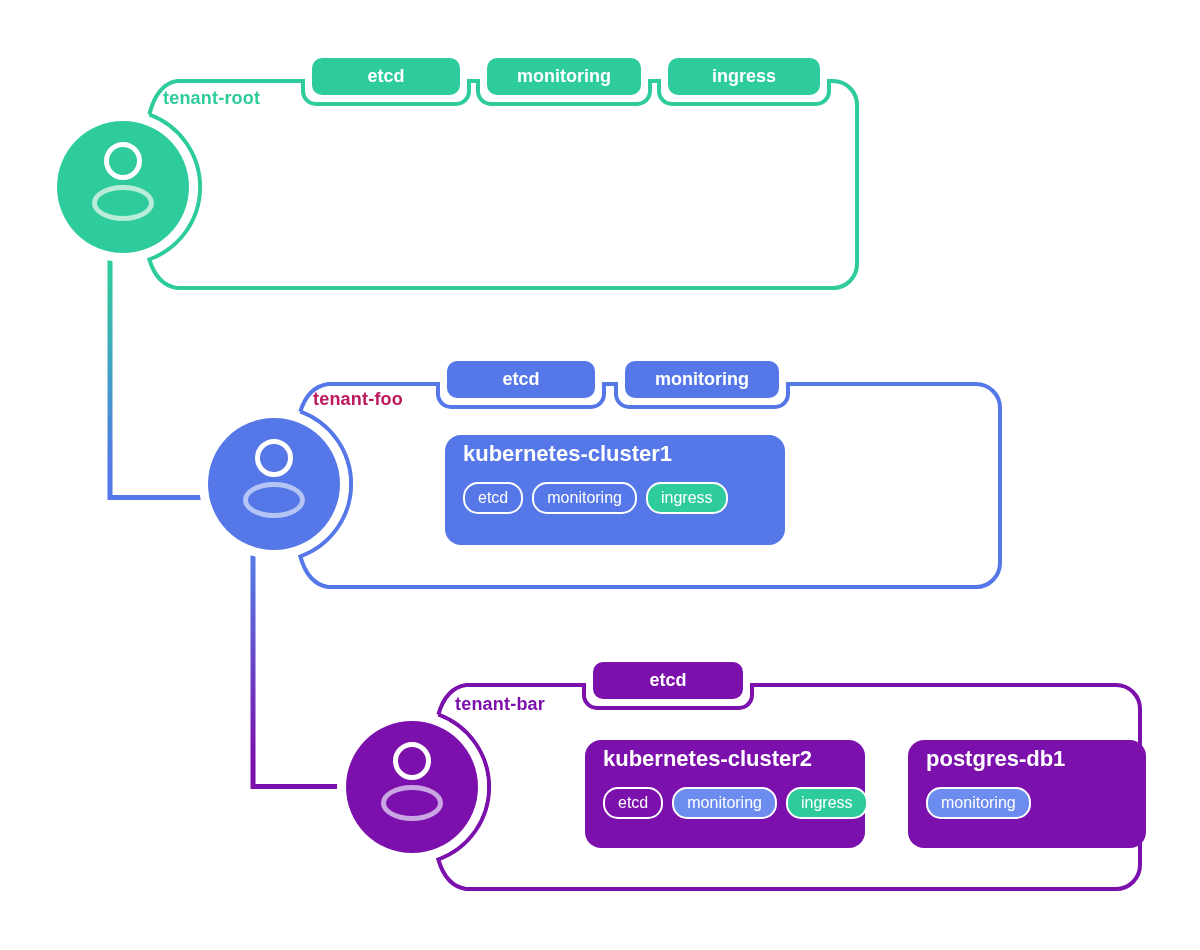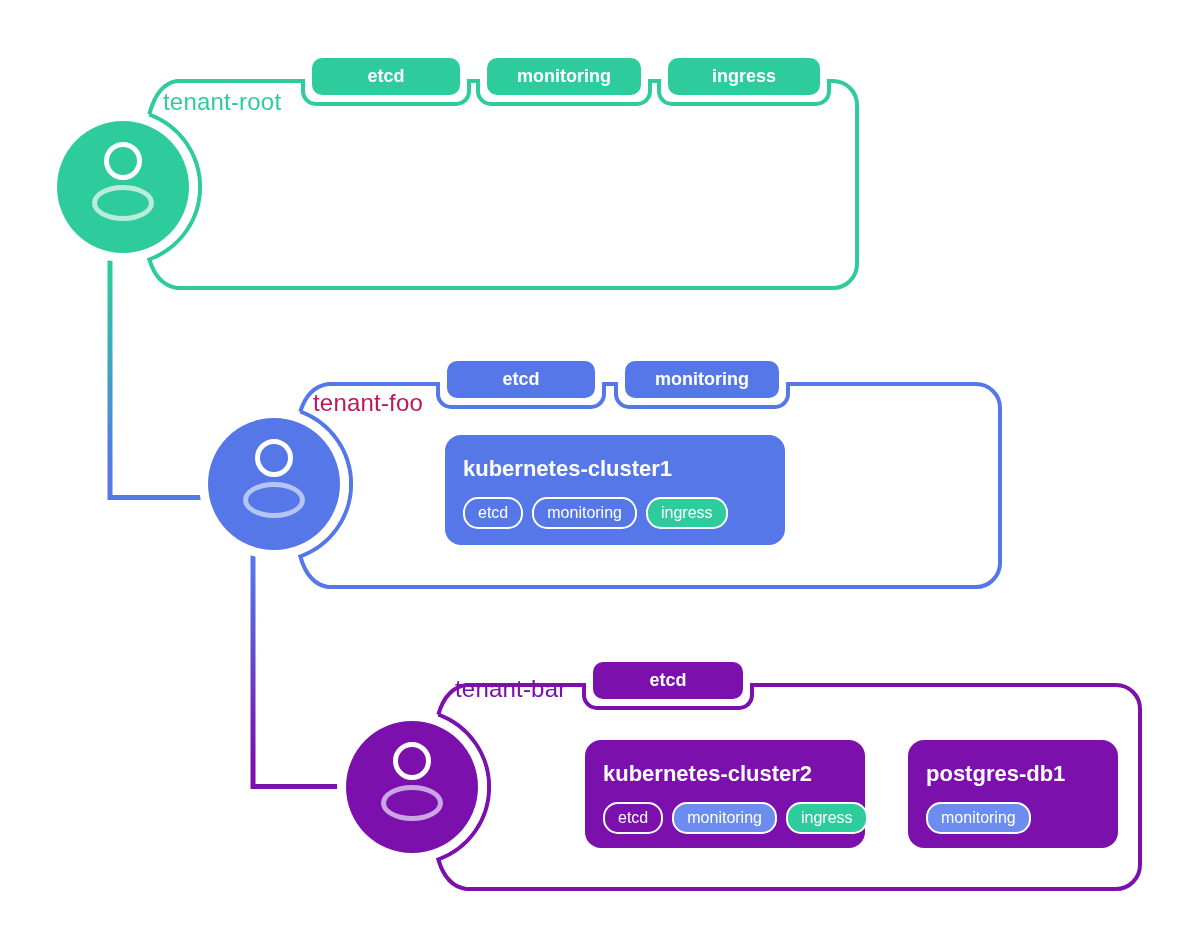--- a/index.html
+++ b/index.html
@@ -1,42 +1,42 @@
 <!DOCTYPE html>
 <html><head>
 <meta charset="utf-8">
 <style>
   html,body{margin:0;padding:0;background:#fff;}
   .canvas{position:relative;width:1200px;height:950px;background:#fff;overflow:hidden;
           font-family:"Liberation Sans","DejaVu Sans",sans-serif;}
   .canvas svg{position:absolute;left:0;top:0;z-index:0;}
 
   
-  .tenant-label{position:absolute;font-size:24px;font-weight:normal;z-index:2;letter-spacing:.2px;}
+  .tenant-label{position:absolute;font-size:18px;font-weight:bold;z-index:2;letter-spacing:.2px;}
   .txt-green{color:#2ecc9c;} .txt-blue{color:#be185d;} .txt-purple{color:#7c10ad;}
 
   
   .pocket{position:absolute;background:#fff;border:4px solid;border-top:none;
           border-radius:0 0 15px 15px;padding:0 7px 7px;z-index:2;}
   .bd-green{border-color:#2ecc9c;} .bd-blue{border-color:#5577e8;} .bd-purple{border-color:#7c10ad;}
   .tag{display:block;margin-top:-21px;height:37px;line-height:37px;text-align:center;
        border-radius:10px;color:#fff;font-weight:bold;font-size:18px;}
   .bg-green{background:#2ecc9c;} .bg-blue{background:#5577e8;} .bg-purple{background:#7c10ad;}
 
   
   .avatar{position:absolute;width:132px;height:132px;border-radius:50%;
           box-shadow:0 0 0 9px #fff;z-index:3;}
   .av-head{position:absolute;left:47px;top:21px;width:38px;height:38px;border:5px solid #fff;
            border-radius:50%;box-sizing:border-box;}
   .av-body{position:absolute;left:35px;top:64px;width:62px;height:36px;border:5px solid;
            border-radius:50%;box-sizing:border-box;}
   .tint-green{border-color:#b9ecd9;} .tint-blue{border-color:#b3c4f5;} .tint-purple{border-color:#c9a6e3;}
 
   
-  .wbox{position:absolute;border-radius:16px;color:#fff;padding:21px 18px 0;box-sizing:border-box;z-index:2;}
+  .wbox{position:absolute;border-radius:16px;color:#fff;padding:6px 18px 0;box-sizing:border-box;z-index:2;}
   .wtitle{font-size:22px;font-weight:bold;margin-bottom:15px;}
   .pills{display:flex;gap:9px;}
   .pill{display:inline-block;border:2px solid #fff;border-radius:15px;padding:2px 13px;
         font-size:16px;line-height:24px;color:#fff;white-space:nowrap;background:transparent;}
   .pill.fill-green{background:#2ecc9c;}
   .pill.fill-blue{background:#6c8cf0;}
 </style>
 </head>
 <body>
 
@@ -98,40 +98,40 @@
 
   <div class="wbox bg-blue" style="left:445px;top:435px;width:340px;height:110px">
     <div class="wtitle">kubernetes-cluster1</div>
     <div class="pills">
       <span class="pill">etcd</span>
       <span class="pill">monitoring</span>
       <span class="pill fill-green">ingress</span>
     </div>
   </div>
 
-  <div class="tenant-label txt-purple" style="left:455px;top:675px">tenant-bar</div>
+  <div class="tenant-label txt-purple" style="left:455px;top:694px">tenant-bar</div>
 
   <div class="pocket bd-purple" style="left:582px;top:683px">
     <span class="tag bg-purple" style="width:150px">etcd</span>
   </div>
 
   <div class="avatar bg-purple" style="left:346px;top:721px">
     <div class="av-head"></div>
     <div class="av-body tint-purple"></div>
   </div>
 
   <div class="wbox bg-purple" style="left:585px;top:740px;width:280px;height:108px">
     <div class="wtitle">kubernetes-cluster2</div>
     <div class="pills">
       <span class="pill">etcd</span>
       <span class="pill fill-blue">monitoring</span>
       <span class="pill fill-green">ingress</span>
     </div>
   </div>
 
-  <div class="wbox bg-purple" style="left:908px;top:740px;width:210px;height:108px">
+  <div class="wbox bg-purple" style="left:908px;top:740px;width:238px;height:108px">
     <div class="wtitle">postgres-db1</div>
     <div class="pills">
       <span class="pill fill-blue">monitoring</span>
     </div>
   </div>
 
 </div>
 
 </body></html>

